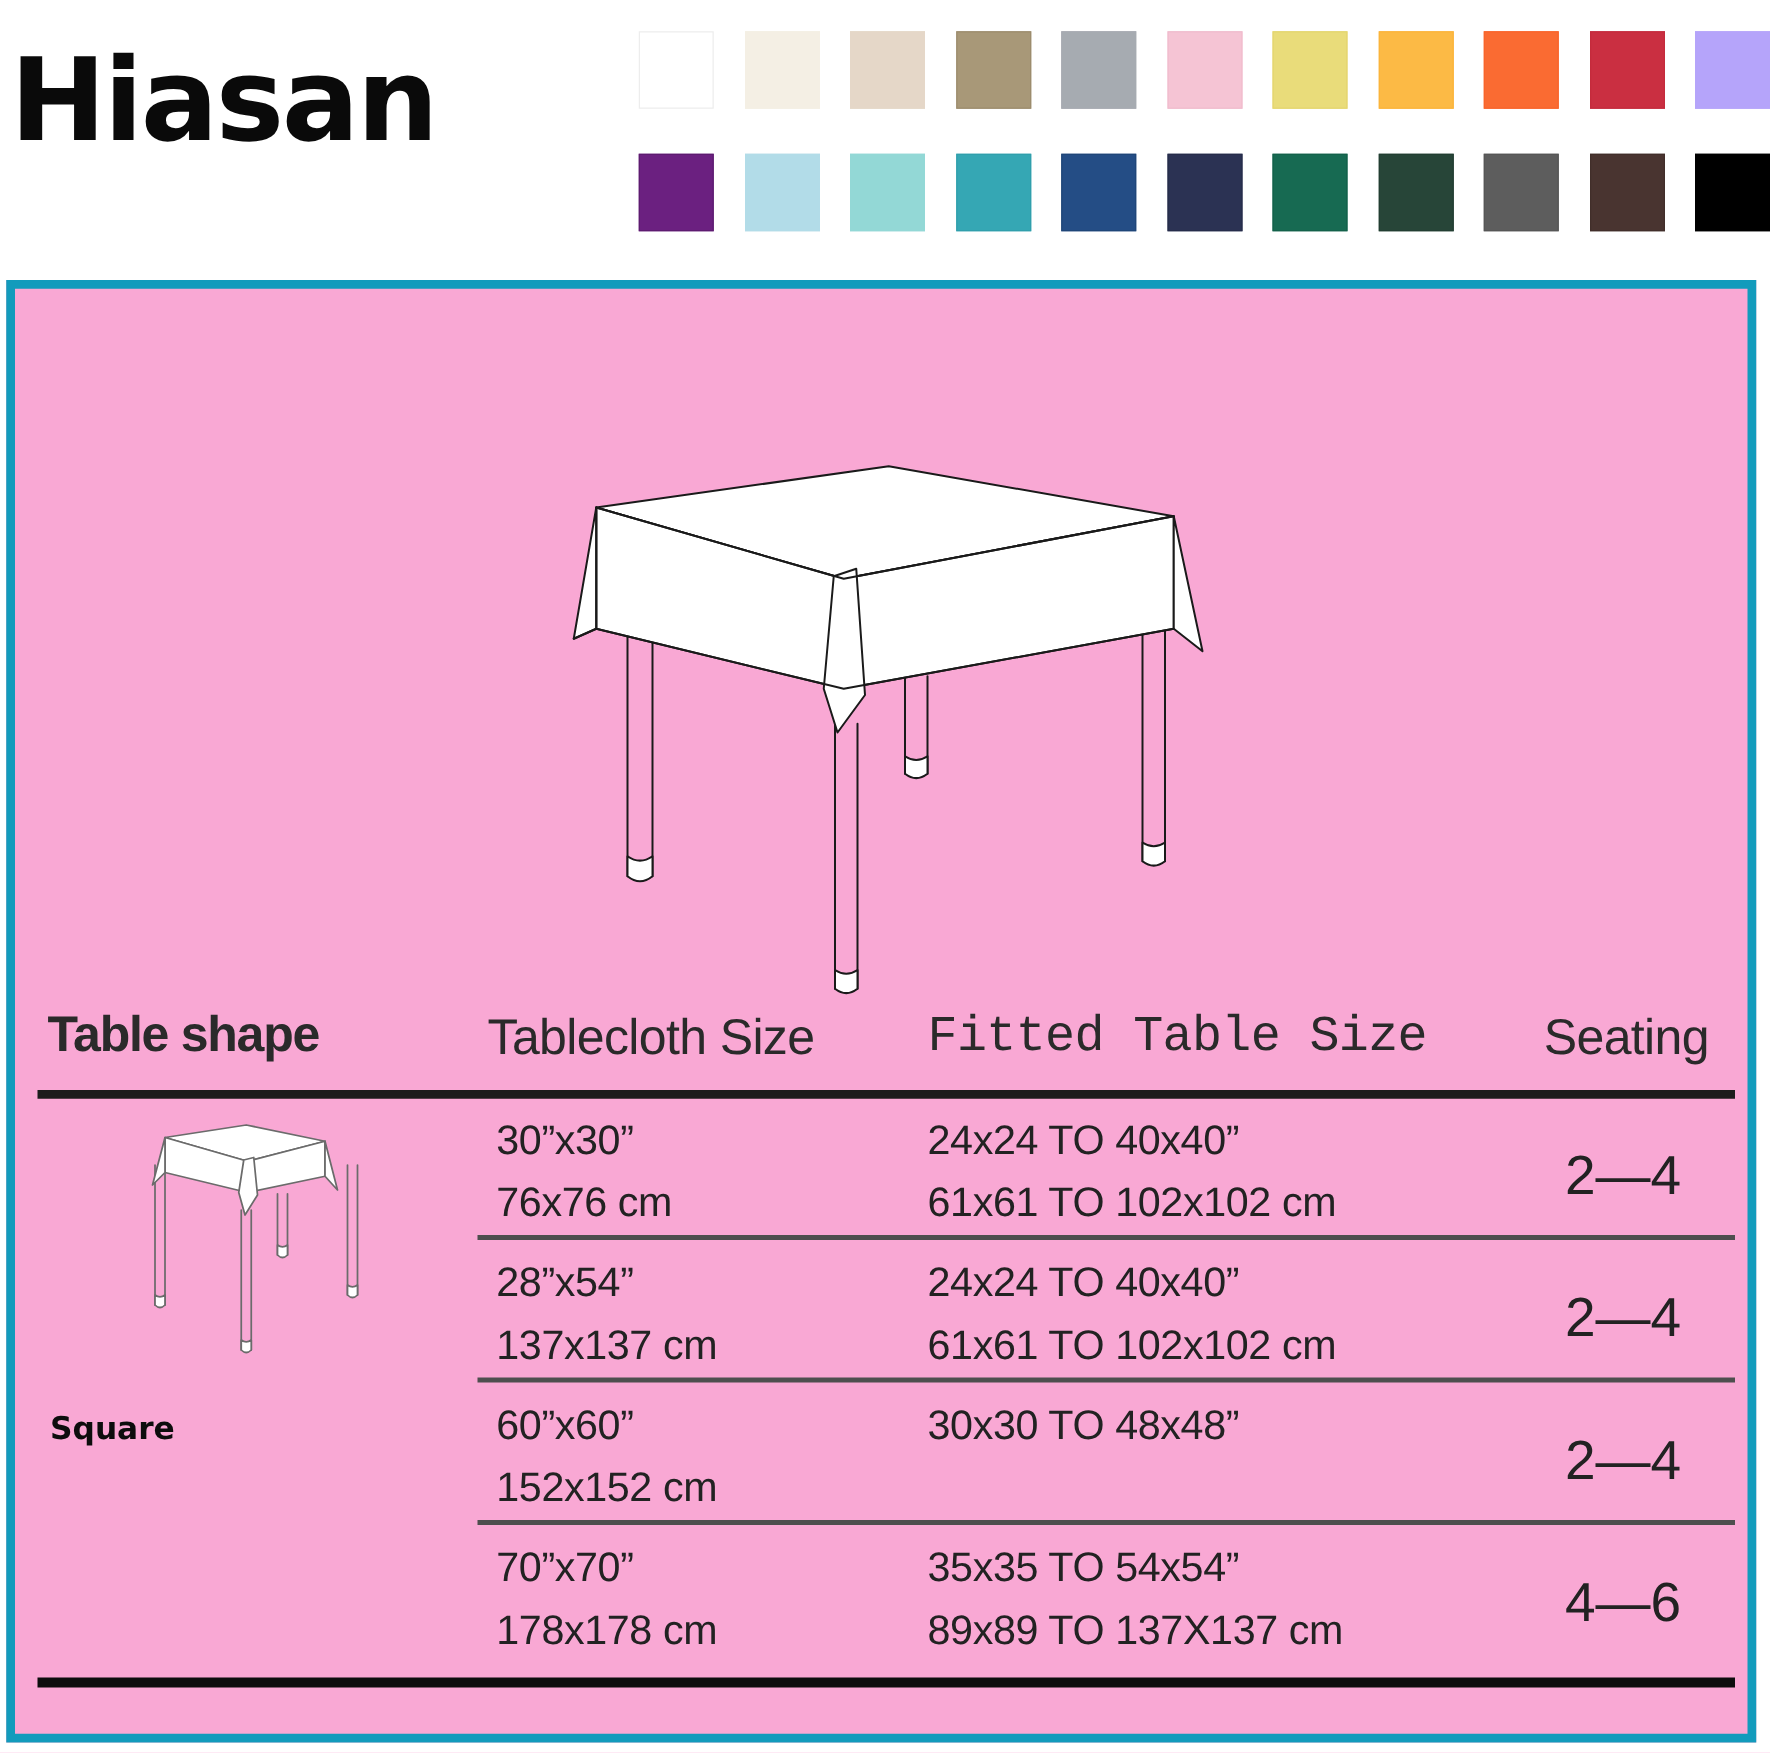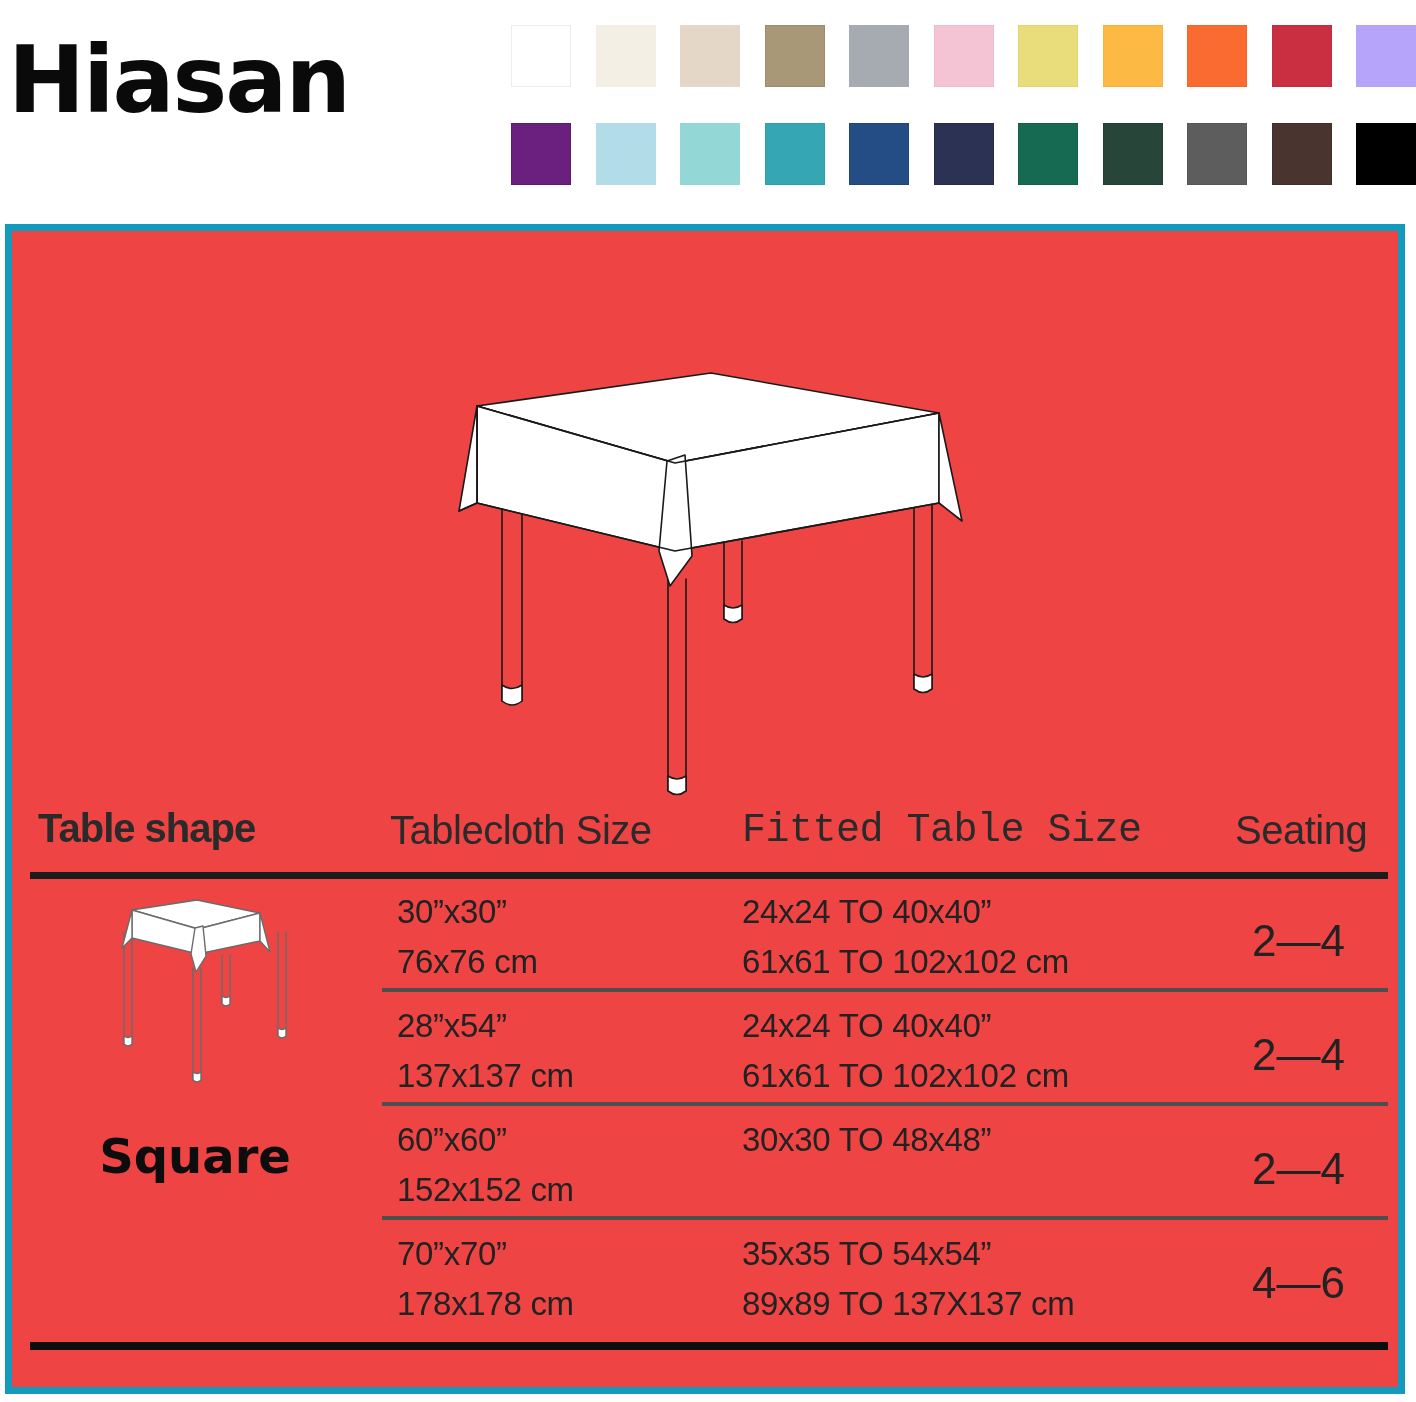--- a/index.html
+++ b/index.html
@@ -60,21 +60,21 @@
 
   
   #size-chart-card {
     position: absolute;
     left: 5px;
     top: 224px;
     width: 1400px;
     height: 1170px;
     box-sizing: border-box;
     border: 7px solid #129BBC;
-    background: #ef4444;
+    background: #f9a8d4;
   }
 
   
   #hero-illustration {
     position: absolute;
     left: 415px;
     top: 120px;
     width: 560px;
     height: 450px;
   }
@@ -175,23 +175,22 @@
     top: 10px;
     width: 250px;
     height: 200px;
   }
   #shape-thumb svg { display: block; width: 100%; height: 100%; }
   #shape-label {
     position: absolute;
     left: 0;
     top: 242px;
     width: 310px;
-    text-align: center;
     font-family: "DejaVu Sans", sans-serif;
-    font-size: 48px;
+    font-size: 25px;
     font-weight: 700;
     color: #0d0d0d;
   }
 </style>
 </head>
 <body>
 
 <div id="brand-header">
   <div id="brand-logo">Hiasan</div>
 

